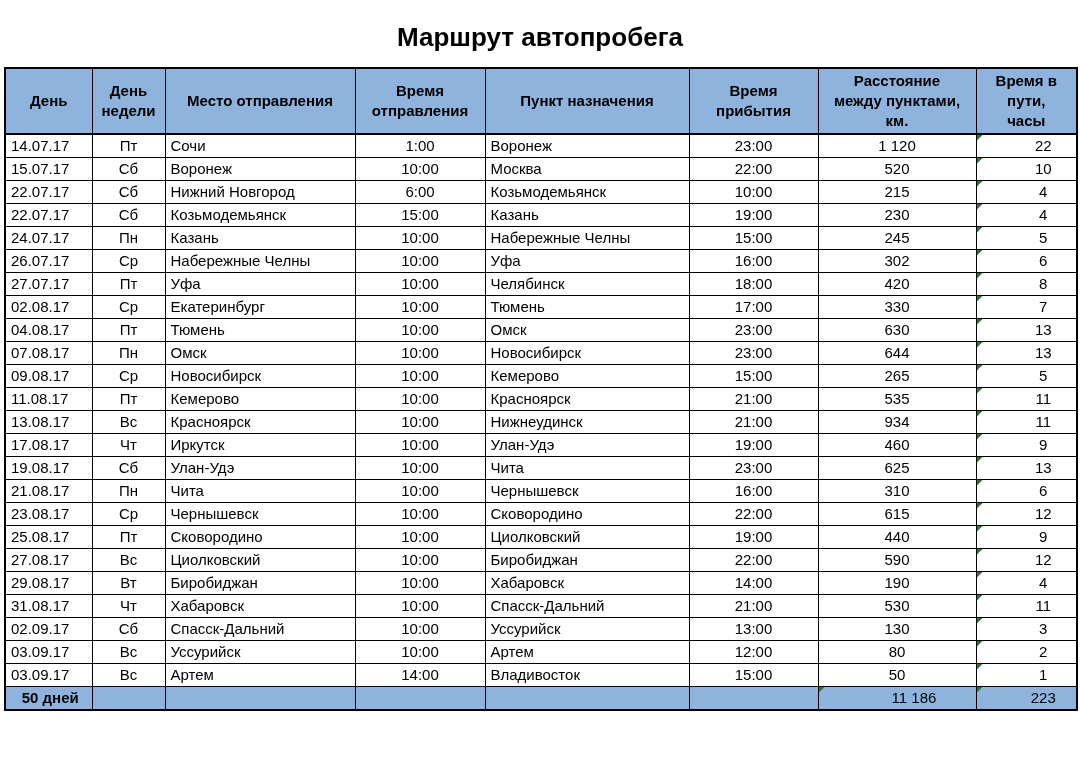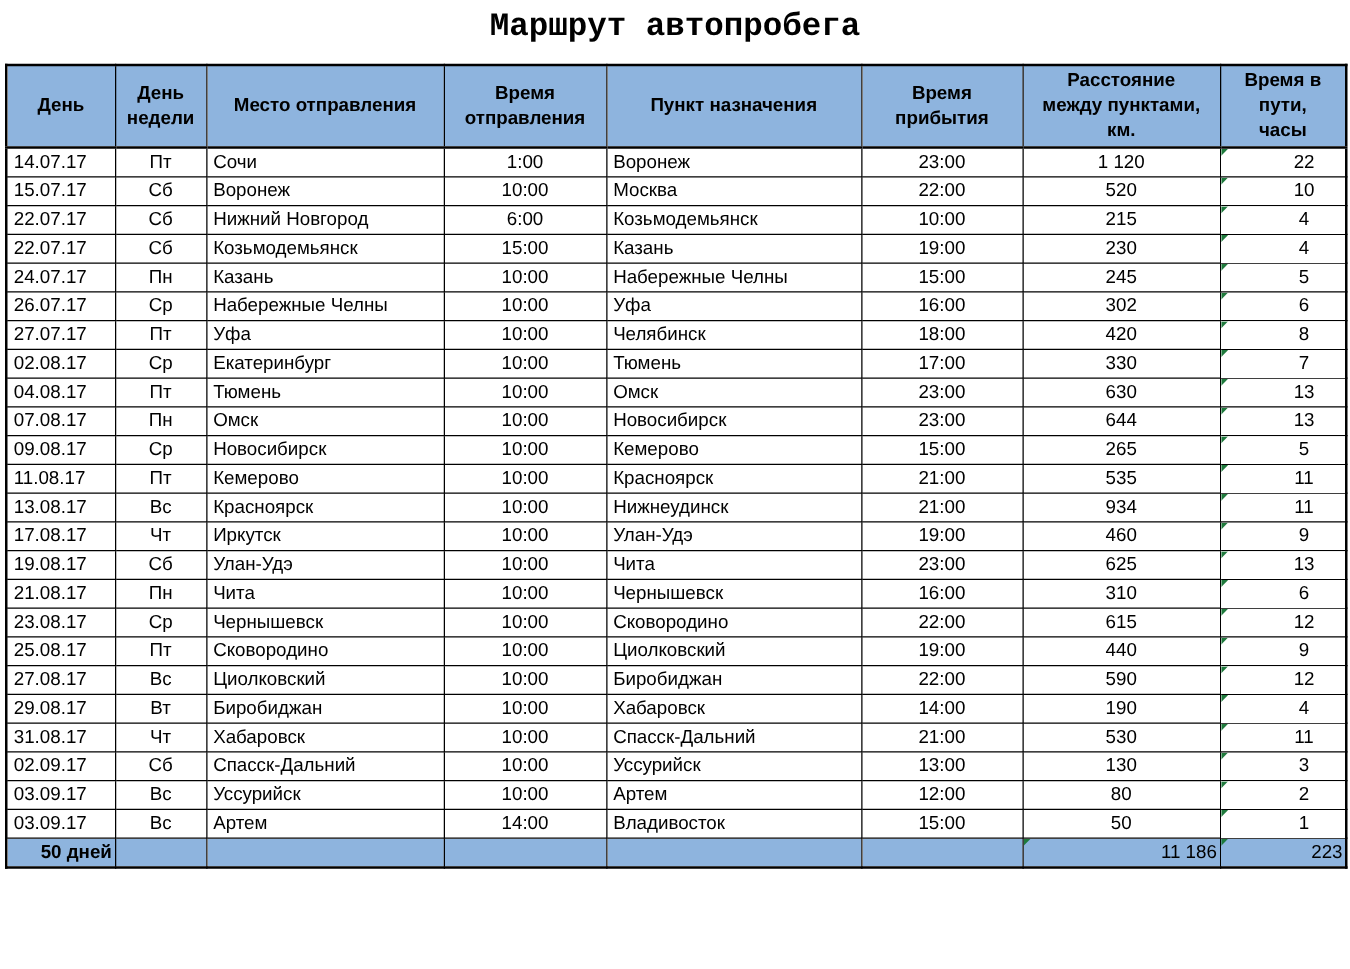--- a/index.html
+++ b/index.html
@@ -2,22 +2,22 @@
 <html><head>
 <meta charset="utf-8">
 <style>
   html,body{margin:0;padding:0;}
   body{
     width:1080px;height:775px;background:#ffffff;
     font-family:"Liberation Sans",sans-serif;color:#000;
     overflow:hidden;
   }
   h1.page-title{
-    margin:4px 0 0;text-align:center;
-    font-size:26px;line-height:34px;font-weight:bold;color:#000;font-family:Liberation Mono, monospace;
+    margin:20px 0 0;text-align:center;
+    font-size:26px;line-height:34px;font-weight:bold;color:#000;
   }
   table.route{
     margin:13px 0 0 4px;width:1072px;
     border-collapse:collapse;table-layout:fixed;
     border:2px solid #000;
   }
   th,td{border:1px solid #000;overflow:hidden;}
   thead th{
     background:#8EB4DE;
     font-size:15px;font-weight:bold;line-height:20px;
@@ -28,24 +28,24 @@
   tbody td{
     height:22px;font-size:15px;line-height:22px;
     vertical-align:middle;text-align:center;
     white-space:nowrap;padding:0 2px;
     background:#ffffff;
   }
   td.al{text-align:left;padding-left:5px;}
   td.rel{position:relative;padding-left:36px;}
   tfoot td{
     background:#8EB4DE;height:22px;font-size:15px;line-height:22px;
-    vertical-align:middle;text-align:right;padding:0 2px;
+    vertical-align:middle;text-align:center;padding:0 2px;
     border-top:1px solid #000;
   }
-  tfoot td.al{text-align:right;padding-left:5px;font-weight:bold;}
+  tfoot td.al{text-align:center;padding-left:5px;font-weight:bold;}
   .tri-icon{
     position:absolute;top:0;left:0;width:6px;height:6px;
     background:#1F7A3D;
     clip-path:polygon(0 0,100% 0,0 100%);
   }
 </style>
 </head>
 <body>
 
 <h1 class="page-title">Маршрут автопробега</h1>

